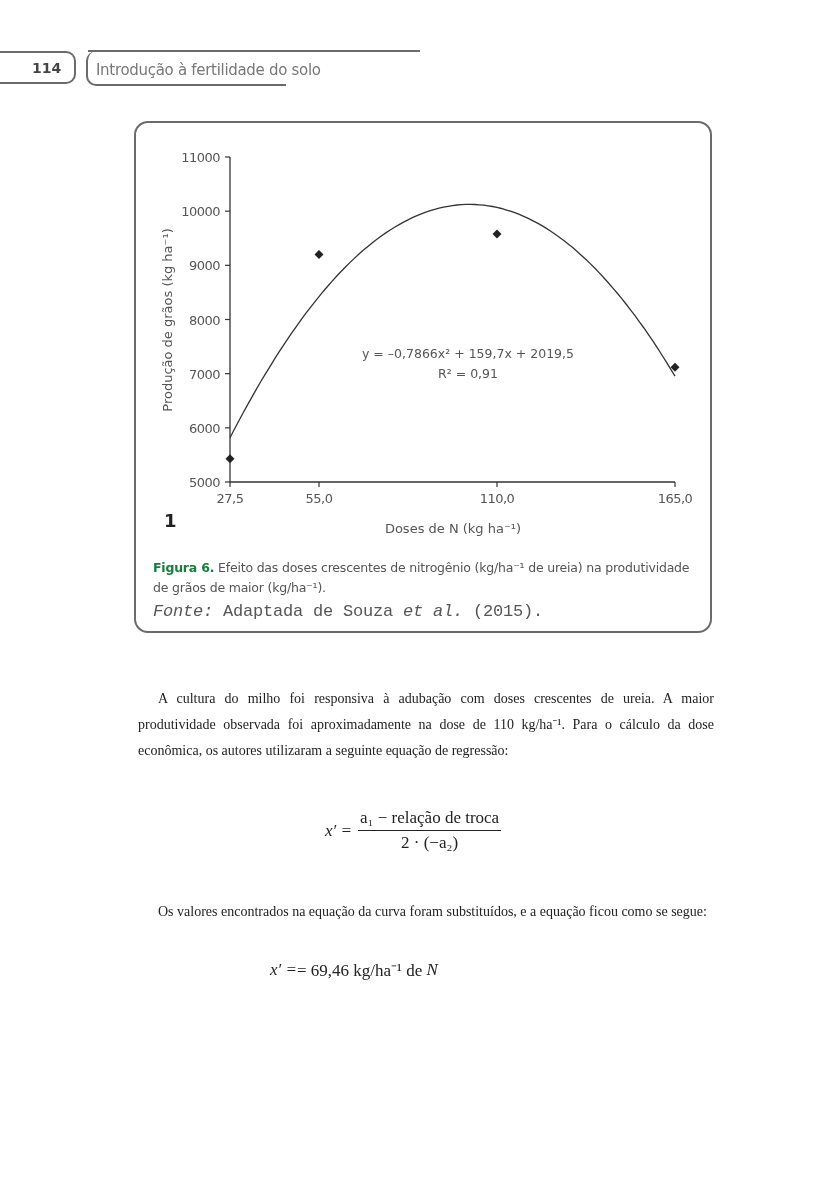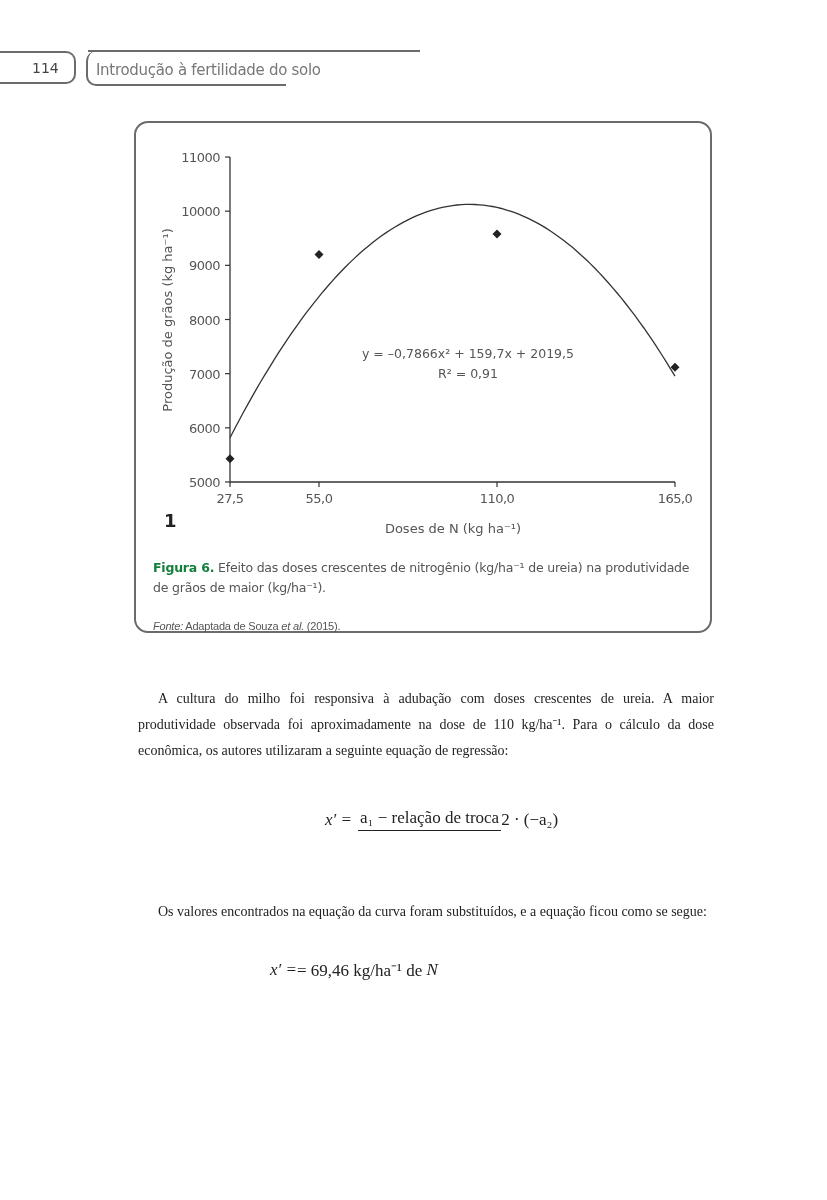--- a/index.html
+++ b/index.html
@@ -1,30 +1,30 @@
 <!DOCTYPE html>
 <html><head>
 <meta charset="utf-8">
 <style>
   html, body { margin: 0; padding: 0; background: #ffffff; }
   body { width: 827px; height: 1200px; position: relative; overflow: hidden; font-family: "DejaVu Sans", sans-serif; color: #222; }
   .hdr-line-top { position: absolute; left: 88px; top: 50px; width: 332px; height: 2px; background: #6b6b6b; }
   .hdr-box-left { position: absolute; left: -10px; top: 51px; width: 86px; height: 33px; border: 2px solid #6b6b6b; border-left: none; border-radius: 0 10px 10px 0; box-sizing: border-box; }
   .hdr-box-right { position: absolute; left: 86px; top: 51px; width: 200px; height: 35px; border: 2px solid #6b6b6b; border-right: none; border-top: none; border-radius: 10px 0 0 10px; box-sizing: border-box; }
-  .page-num { position: absolute; left: 32px; top: 60px; font-size: 14px; font-weight: normal; color: #444; font-family: "DejaVu Sans", sans-serif; }
+  .page-num { position: absolute; left: 32px; top: 60px; font-size: 14px; font-weight: bold; color: #444; font-family: "DejaVu Sans", sans-serif; }
   .running-title { position: absolute; left: 96px; top: 61px; font-size: 15px; color: #777; font-family: "DejaVu Sans", sans-serif; letter-spacing: -0.3px; }
   .figure-box { position: absolute; left: 134px; top: 121px; width: 578px; height: 512px; border: 2.5px solid #6b6b6b; border-radius: 14px; box-sizing: border-box; }
   svg.chart { position: absolute; left: 0; top: 0; }
   .caption { position: absolute; left: 153px; top: 558px; width: 550px; font-size: 12.5px; line-height: 20px; color: #555; font-family: "DejaVu Sans", sans-serif; letter-spacing: -0.2px; }
   .caption b { color: #15803d; }
-  .source { position: absolute; left: 153px; top: 620px; font-size: 11px; color: #555; font-family: Liberation Sans, sans-serif; letter-spacing: -0.2px; }
+  .source { position: absolute; left: 153px; top: 602px; font-size: 17px; color: #555; font-family: Liberation Mono, monospace; letter-spacing: -0.2px; }
   .para { position: absolute; left: 138px; width: 576px; font-family: "Liberation Serif", serif; font-size: 14px; line-height: 26px; color: #222; text-align: justify; }
   .para .indent { display: inline-block; width: 20px; }
   .eq { position: absolute; font-family: "Liberation Serif", serif; font-size: 17px; color: #222; display: flex; align-items: center; }
-  .frac { display: inline-flex; margin: 0 6px; }
+  .frac { display: inline-flex; flex-direction: column; align-items: center; margin: 0 6px; }
   .frac .num { padding: 0 2px 2px; border-bottom: 1.5px solid #222; }
   .frac .den { padding-top: 2px; }
   .ital { font-style: italic; }
 </style>
 </head>
 <body>
 
 <div class="hdr-line-top"></div>
 <div class="hdr-box-left"></div>
 <div class="hdr-box-right"></div>

